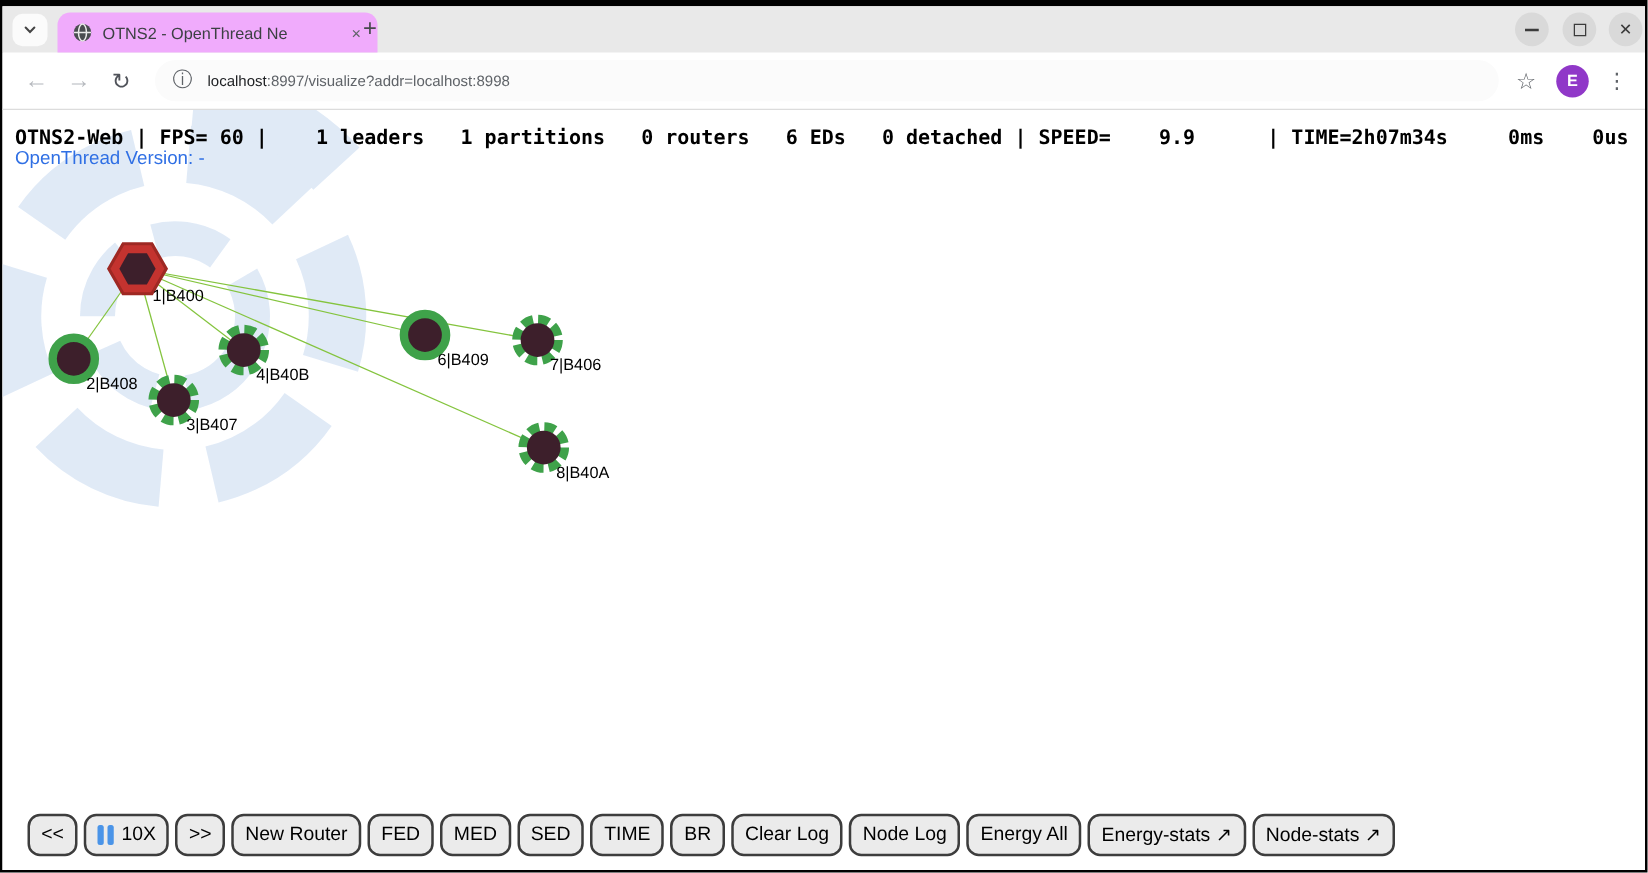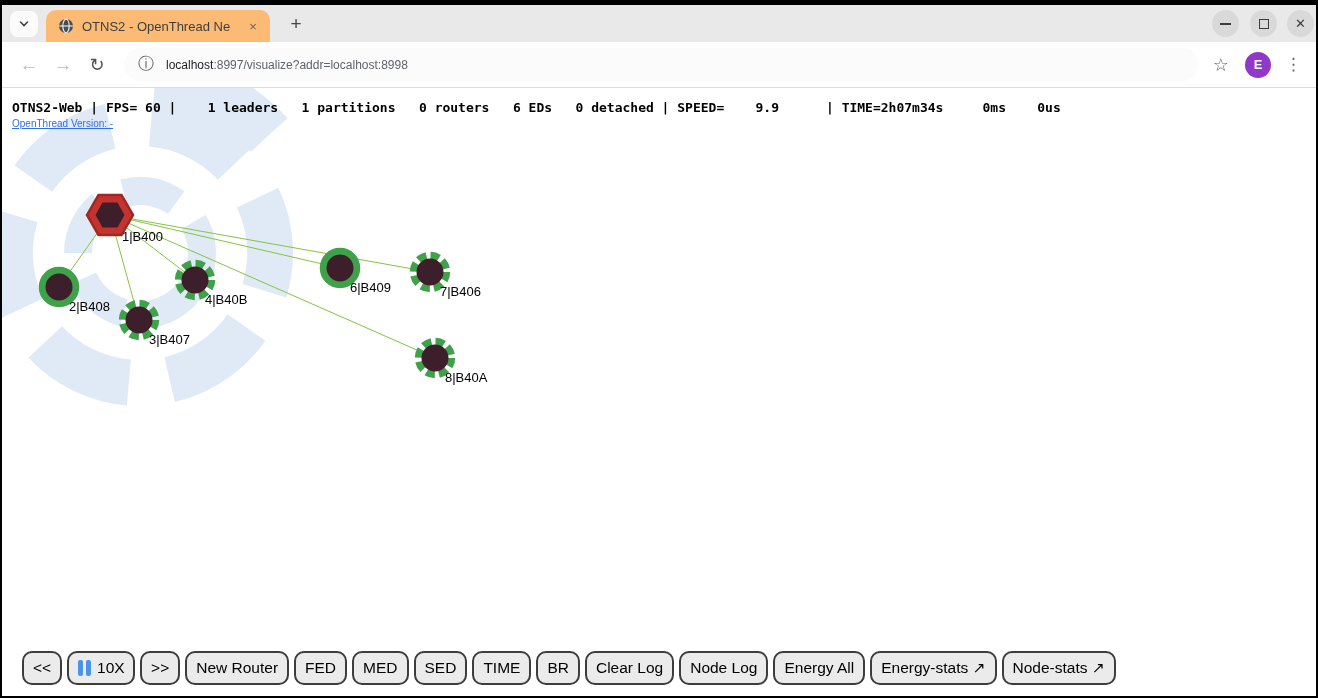--- a/index.html
+++ b/index.html
@@ -13,22 +13,22 @@
     position:absolute; left:2px; top:5px; width:1314px; height:691px;
     background:#fff; display:flex; flex-direction:column;
   }
   
   .tabstrip { height:37px; background:#e9e9e9; position:relative; flex:none; }
   .tab-search {
     position:absolute; left:8px; top:6px; width:28px; height:26px;
     background:#fbfbfb; border-radius:8px; display:flex; align-items:center; justify-content:center;
   }
   .tab {
-    position:absolute; left:44px; top:5px; width:224px; height:32px;
-    background:#fdba74; border-radius:10px 10px 0 0;
+    position:absolute; left:44px; top:5px; width:256px; height:32px;
+    background:#f0abfc; border-radius:10px 10px 0 0;
     display:flex; align-items:center; padding:0 8px 0 12px;
   }
   .tab-title {
     font-size:13px; color:#3c4043; white-space:nowrap; overflow:hidden;
     width:158px; margin-left:8px;
   }
   .tab-close { margin-left:auto; font-size:13px; color:#5f6368; width:18px; height:18px;
     display:flex; align-items:center; justify-content:center; border-radius:50%; }
   .newtab {
     position:absolute; left:282px; top:7px; width:24px; height:24px; border-radius:50%;
@@ -62,26 +62,26 @@
     width:26px; height:26px; border-radius:50%; background:#9038c8;
     color:#fff; font-size:13px; font-weight:bold;
     display:flex; align-items:center; justify-content:center; margin-right:14px;
   }
   .kebab { font-size:17px; color:#5f6368; margin-right:4px; }
   
   .content { flex:1; position:relative; background:#fff; overflow:hidden; }
   #graph { position:absolute; left:0; top:0; }
   .statsline {
     position:absolute; left:10px; top:12px;
-    font-family:"DejaVu Sans Mono", monospace; font-weight:bold; font-size:13px;
+    font-family:"DejaVu Sans Mono", monospace; font-weight:bold; font-size:16px;
     color:#000; white-space:pre; z-index:2;
   }
   .versionline {
     position:absolute; left:10px; top:30px;
-    font-size:10px; z-index:2;text-decoration:underline;
+    font-size:15px; z-index:2;
   }
   .node-label { font-family:"Liberation Sans", sans-serif; font-size:13px; fill:#000; }
   
   .controls {
     position:absolute; left:20px; bottom:11px; display:flex; gap:5px; z-index:3; align-items:stretch;
   }
   .ctl {
     height:34px; background:#ebebeb; border:2.5px solid #3d3d3d; border-radius:10px;
     font-family:"Liberation Sans", sans-serif; font-size:15.5px; color:#000;
     display:flex; align-items:center; padding:0 9px; cursor:default; white-space:nowrap;

